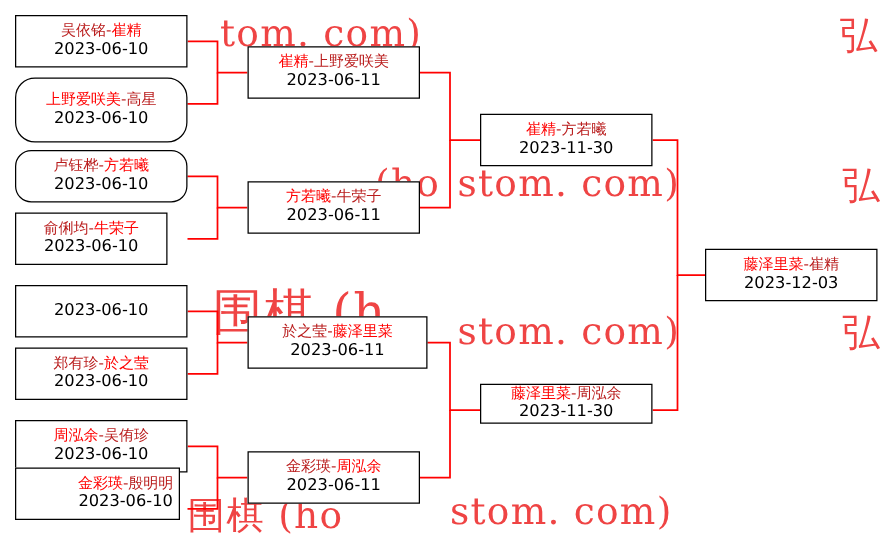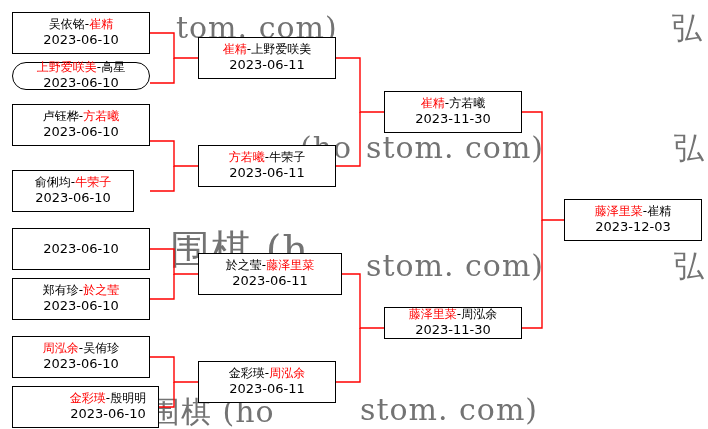--- a/index.html
+++ b/index.html
@@ -17,21 +17,21 @@
   }
   .watermark-layer {
     position: absolute;
     left: 0; top: 0;
     width: 708px; height: 429px;
     pointer-events: none;
     z-index: 1;
   }
   .wm {
     position: absolute;
-    color: #737373;
+    color: #ef4444;
     font-family: "DejaVu Serif", serif;
     white-space: nowrap;
     letter-spacing: 1px;
   }
   svg.lines {
     position: absolute;
     left: 0; top: 0;
     z-index: 2;
   }
   .node {
@@ -44,21 +44,21 @@
     flex-direction: column;
     align-items: center;
     justify-content: center;
     line-height: 1.25;
     font-size: 12px;
     color: #000000;
   }
   .node .ln1 { white-space: nowrap; }
   .node .ln2 { white-space: nowrap; font-size: 13px; }
   .red { color: #ff0000; }
-  .black { color: #000000; }
+  .black { color: #b91c1c; }
 </style>
 </head>
 <body>
 
 <div id="root">
 
   <div class="watermark-layer">
       <div class="wm" style="left: 176px; top: 10px; font-size: 30px;">tom. com)</div>
       <div class="wm" style="left: 672px; top: 8px; font-size: 30px;">弘</div>
       <div class="wm" style="left: 300px; top: 130px; font-size: 30px;">(ho</div>
@@ -93,44 +93,44 @@
 
       <path d="M522,112 L542,112 L542,220 L564,220"></path>
       <path d="M522,328 L542,328 L542,220"></path>
     </g>
   </svg>
 
 <div class="node" style="left: 12px; top: 12px; width: 138px; height: 42px;">
       <div class="ln1"><span class="black">吴依铭</span><span class="black">-</span><span class="red">崔精</span></div>
       <div class="ln2">2023-06-10</div>
     </div>
-    <div class="node" style="left: 12px; top: 62px; width: 138px; height: 28px; border-radius: 16px;">
+    <div class="node" style="left: 12px; top: 62px; width: 138px; height: 52px; border-radius: 16px;">
       <div class="ln1"><span class="red">上野爱咲美</span><span class="black">-</span><span class="black">高星</span></div>
       <div class="ln2">2023-06-10</div>
     </div>
-    <div class="node" style="left: 12px; top: 104px; width: 138px; height: 42px;">
+    <div class="node" style="left: 12px; top: 120px; width: 138px; height: 42px; border-radius: 13px;">
       <div class="ln1"><span class="black">卢钰桦</span><span class="black">-</span><span class="red">方若曦</span></div>
       <div class="ln2">2023-06-10</div>
     </div>
     <div class="node" style="left: 12px; top: 170px; width: 122px; height: 42px;">
       <div class="ln1"><span class="black">俞俐均</span><span class="black">-</span><span class="red">牛荣子</span></div>
       <div class="ln2">2023-06-10</div>
     </div>
     <div class="node" style="left: 12px; top: 228px; width: 138px; height: 42px;">
       <div class="ln2">2023-06-10</div>
     </div>
     <div class="node" style="left: 12px; top: 278px; width: 138px; height: 42px;">
       <div class="ln1"><span class="black">郑有珍</span><span class="black">-</span><span class="red">於之莹</span></div>
       <div class="ln2">2023-06-10</div>
     </div>
     <div class="node" style="left: 12px; top: 336px; width: 138px; height: 42px;">
       <div class="ln1"><span class="red">周泓余</span><span class="black">-</span><span class="black">吴侑珍</span></div>
       <div class="ln2">2023-06-10</div>
     </div>
-    <div class="node" style="left: 12px; top: 386px; width: 147px; height: 42px; padding-left: 45px;">
+    <div class="node" style="left: 12px; top: 374px; width: 132px; height: 42px; padding-left: 45px;">
       <div class="ln1"><span class="red">金彩瑛</span><span class="black">-</span><span class="black">殷明明</span></div>
       <div class="ln2">2023-06-10</div>
     </div>
     <div class="node" style="left: 198px; top: 37px; width: 138px; height: 42px;">
       <div class="ln1"><span class="red">崔精</span><span class="black">-</span><span class="black">上野爱咲美</span></div>
       <div class="ln2">2023-06-11</div>
     </div>
     <div class="node" style="left: 198px; top: 145px; width: 138px; height: 42px;">
       <div class="ln1"><span class="red">方若曦</span><span class="black">-</span><span class="black">牛荣子</span></div>
       <div class="ln2">2023-06-11</div>

